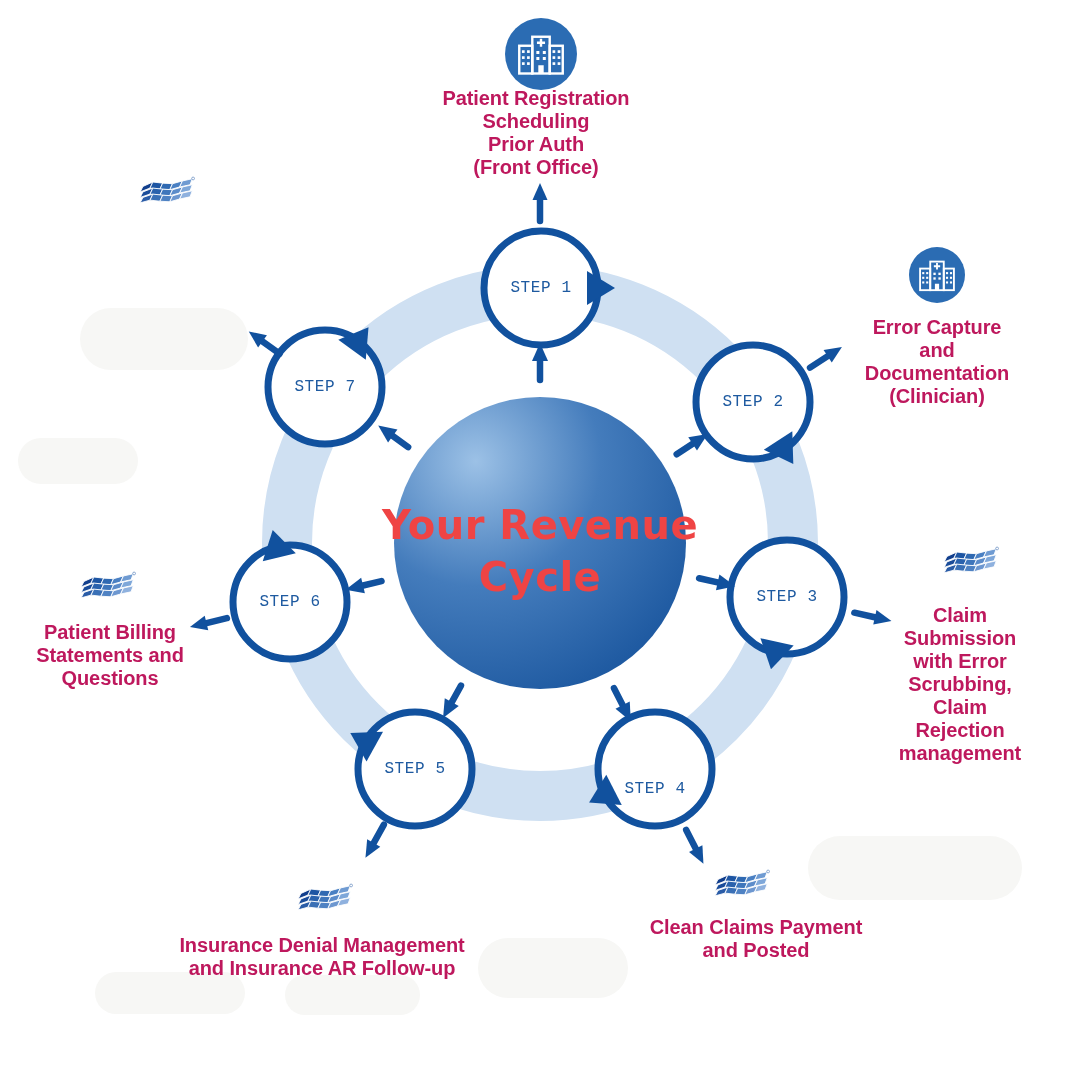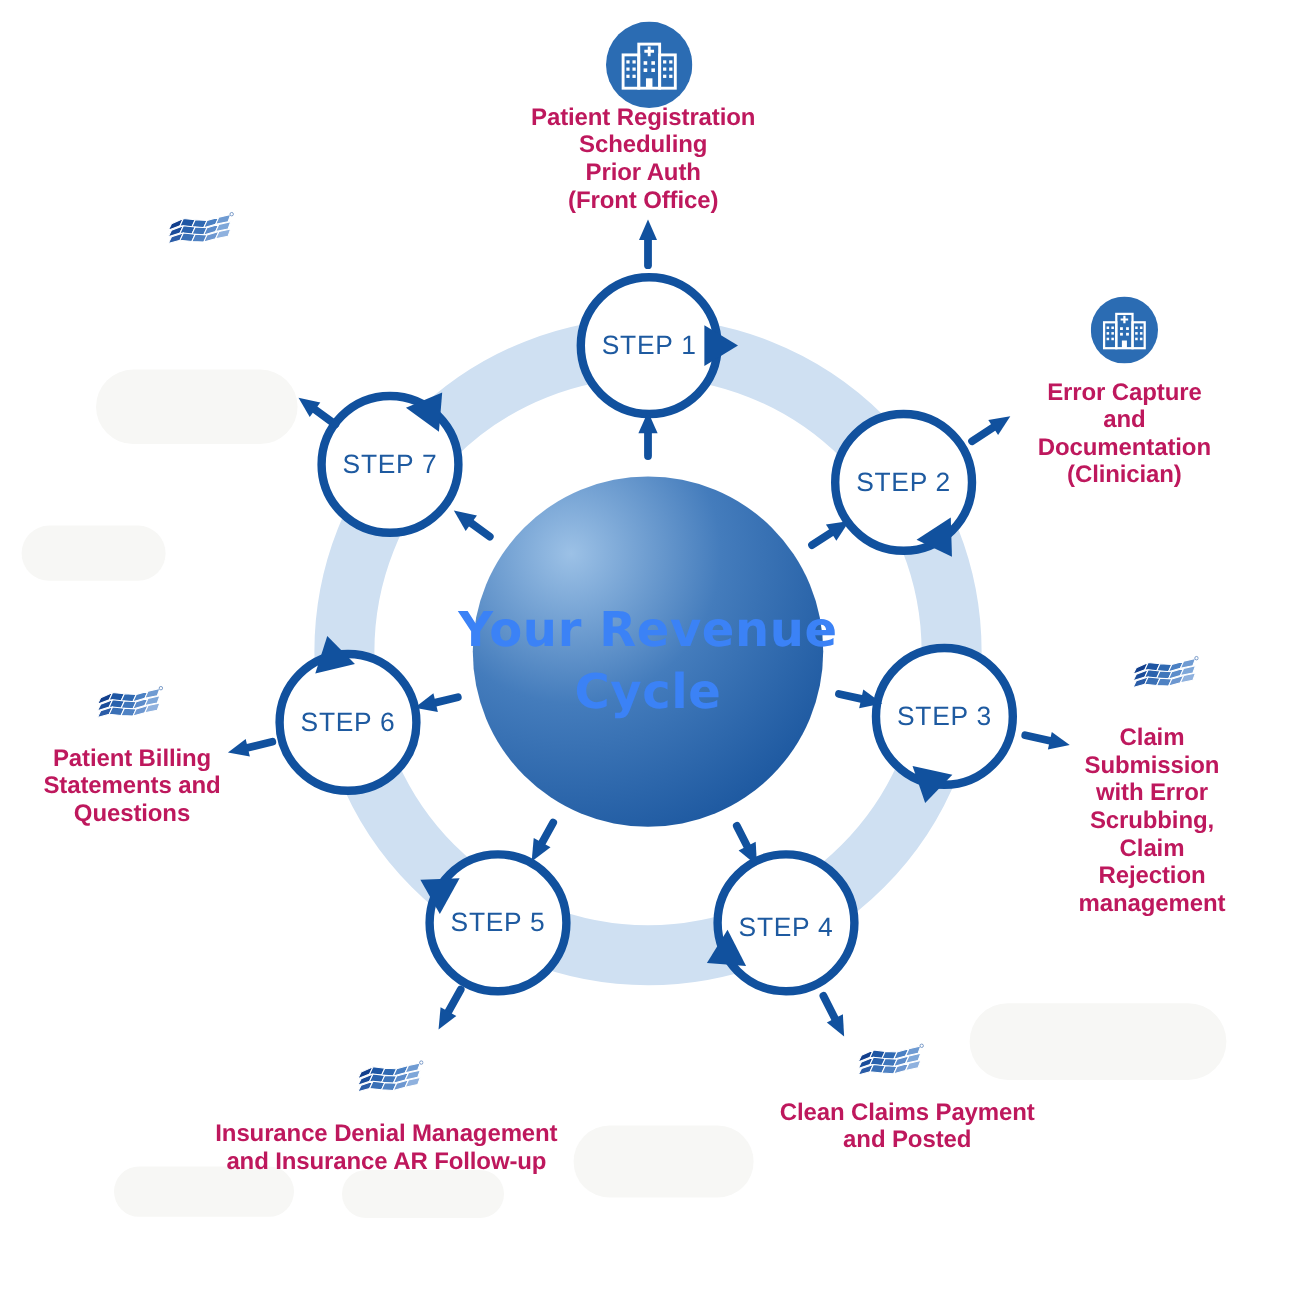--- a/index.html
+++ b/index.html
@@ -2,24 +2,24 @@
 <html><head>
 <meta charset="utf-8">
 <style>
   html,body{margin:0;padding:0;background:#fff;}
   .canvas{position:relative;width:1080px;height:1080px;background:#fff;overflow:hidden;
           font-family:"Liberation Sans",sans-serif;}
   .canvas svg.diagram{position:absolute;left:0;top:0;}
   .desc{position:absolute;color:#be185d;font-weight:bold;font-size:20px;line-height:23px;
         text-align:center;white-space:pre-line;transform:translateX(-50%);letter-spacing:-0.1px;}
   .step-chip{position:absolute;width:114px;height:114px;display:flex;align-items:center;
-        justify-content:center;font-family:Liberation Sans, sans-serif;font-size:22px;
+        justify-content:center;font-family:Liberation Mono, monospace;font-size:16px;
         color:#1e5aa0;letter-spacing:0.6px;}
   .center-title{position:absolute;left:540px;top:551px;transform:translate(-50%,-50%);
-        color:#3b82f6;font-family:"DejaVu Sans",sans-serif;font-weight:bold;font-size:40px;
+        color:#ef4444;font-family:"DejaVu Sans",sans-serif;font-weight:bold;font-size:40px;
         line-height:52px;text-align:center;white-space:pre-line;letter-spacing:0.5px;}
 </style>
 </head>
 <body>
 
 <div class="canvas">
 
   <svg class="diagram" width="1080" height="1080" viewBox="0 0 1080 1080">
     <defs>
       <radialGradient id="sphereGrad" cx="28%" cy="22%" r="95%">
@@ -179,21 +179,21 @@
     <use href="#flaglogo" x="79" y="570" width="57" height="36"></use>
     <use href="#flaglogo" x="138" y="175" width="57" height="36"></use>
   </svg>
 
   <div class="center-title">Your Revenue
 Cycle</div>
 
   <div class="step-chip" style="left:484px;top:231px;">STEP 1</div>
   <div class="step-chip" style="left:696px;top:345px;text-align:center;">STEP 2</div>
   <div class="step-chip" style="left:730px;top:540px;">STEP 3</div>
-  <div class="step-chip" style="left:598px;top:716px;">STEP 4</div>
+  <div class="step-chip" style="left:598px;top:732px;">STEP 4</div>
   <div class="step-chip" style="left:358px;top:712px;">STEP 5</div>
   <div class="step-chip" style="left:233px;top:545px;">STEP 6</div>
   <div class="step-chip" style="left:268px;top:330px;">STEP 7</div>
 
   <div class="desc" style="left:536px;top:87px;">Patient Registration
 Scheduling
 Prior Auth
 (Front Office)</div>
   <div class="desc" style="left:937px;top:316px;">Error Capture and
 Documentation

